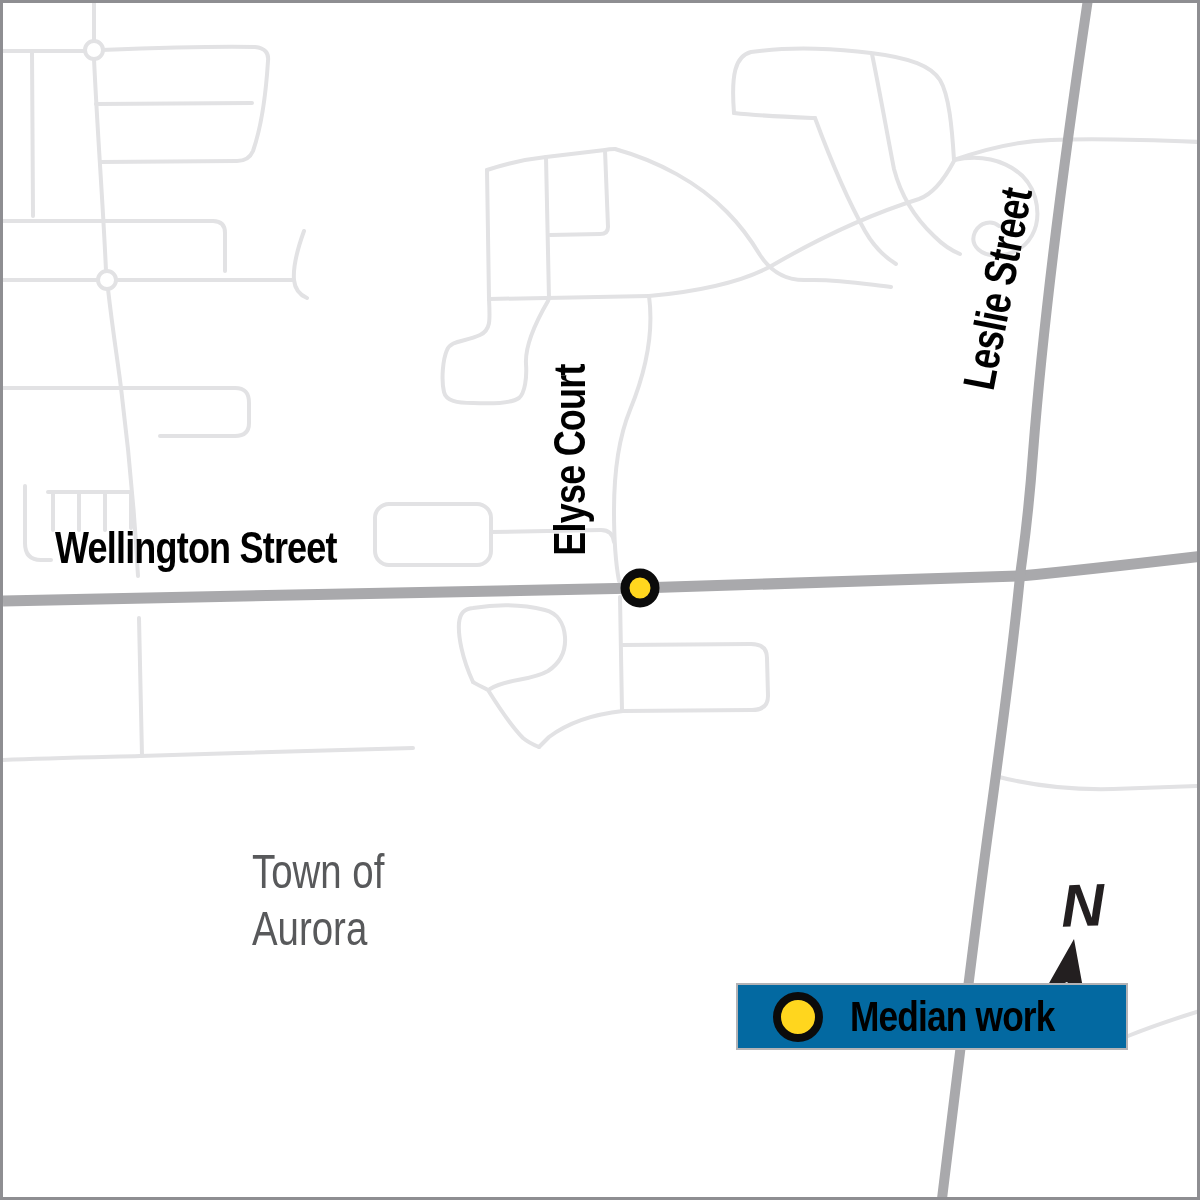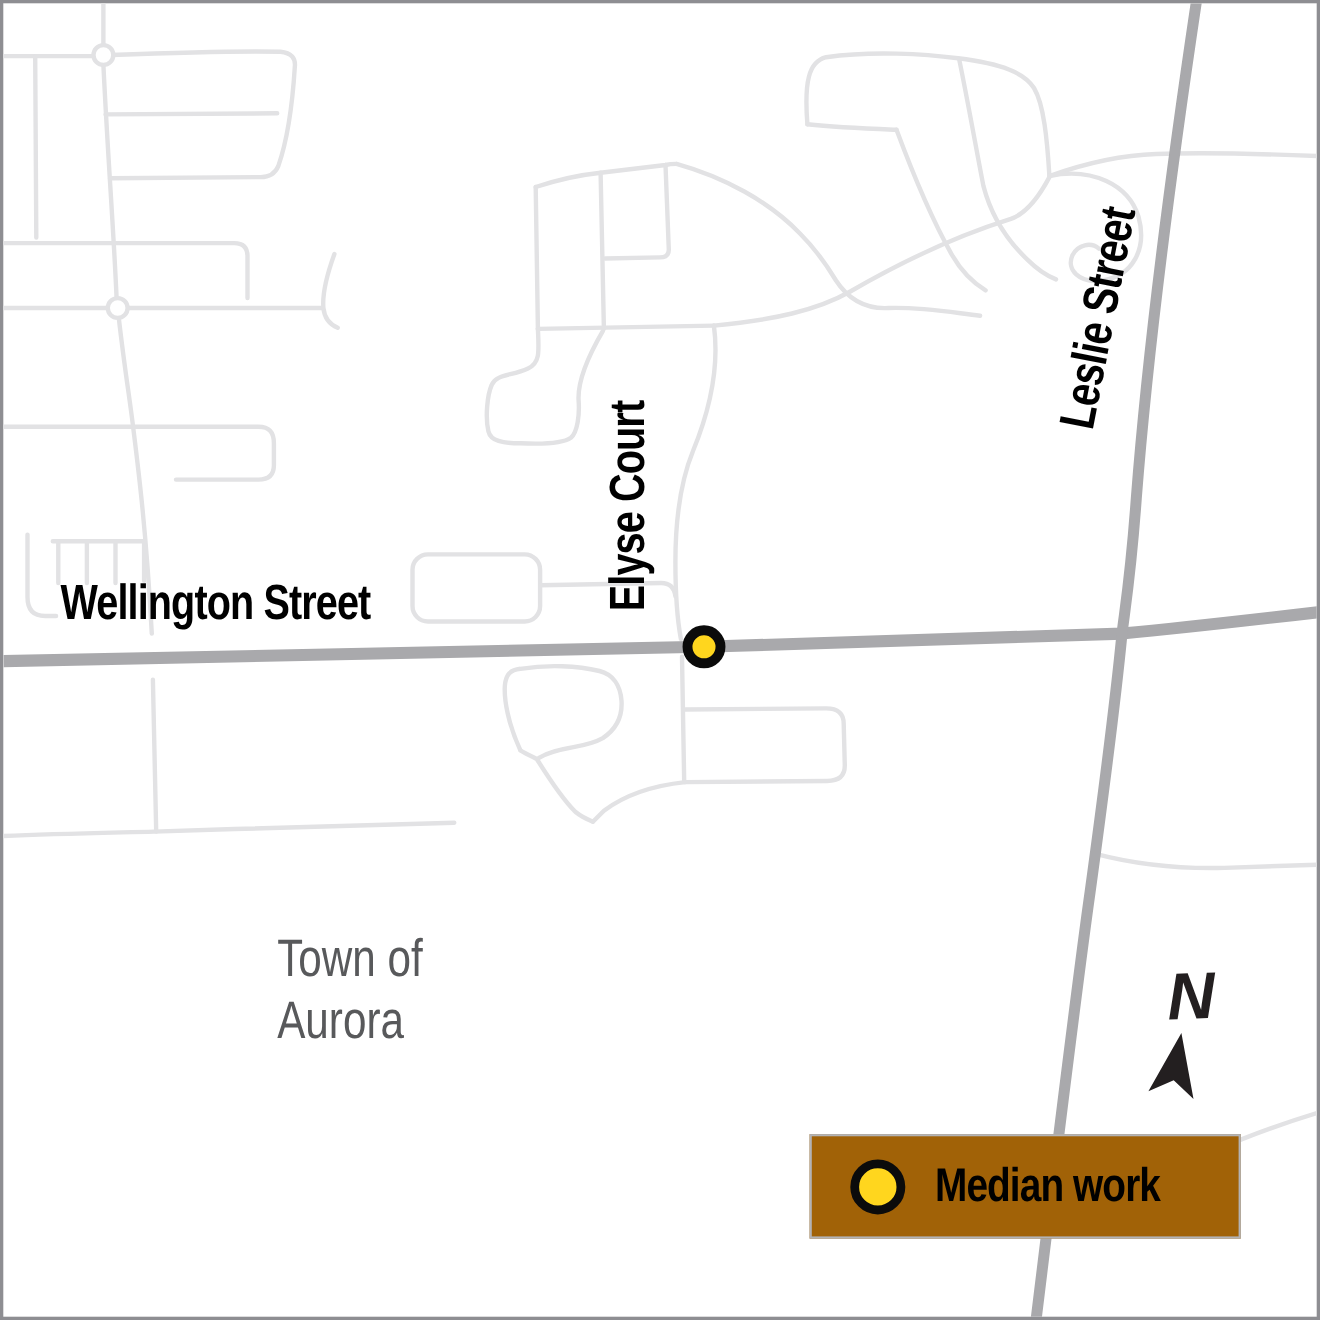--- a/index.html
+++ b/index.html
@@ -16,22 +16,22 @@
   #wellington-label{left:52px;top:519px;transform:scaleX(0.80);transform-origin:left top;}
   #elyse-label{left:567px;top:457px;transform:translate(-50%,-50%) rotate(-90deg) scaleX(0.80);}
   #leslie-label{left:995px;top:286px;transform:translate(-50%,-50%) rotate(-79deg) scaleX(0.80);}
   #town-label{
     position:absolute;z-index:2;left:249px;top:840px;width:0;overflow:visible;
     text-align:center;color:#58595b;font-size:48px;line-height:57px;
     transform:scaleX(0.80);transform-origin:center top;white-space:nowrap;
   }
   #town-label .town-line{display:block;white-space:nowrap;}
   #legend-box{
-    position:absolute;z-index:3;left:733px;top:1028px;width:392px;height:95px;
-    background:#a16207;border:2px solid #b3b3b6;box-sizing:border-box;
+    position:absolute;z-index:3;left:733px;top:980px;width:392px;height:67px;
+    background:#0369a1;border:2px solid #b3b3b6;box-sizing:border-box;
     display:flex;align-items:center;padding-left:34px;gap:26px;
   }
   #legend-label{
     font-weight:bold;font-size:43px;letter-spacing:-1px;color:#000;
     transform:scaleX(0.82);transform-origin:left center;white-space:nowrap;
   }
   #north-n{
     position:absolute;z-index:2;left:1058px;top:868px;
     font-weight:bold;font-style:italic;font-size:60px;color:#231f20;
     transform:rotate(-2deg);

